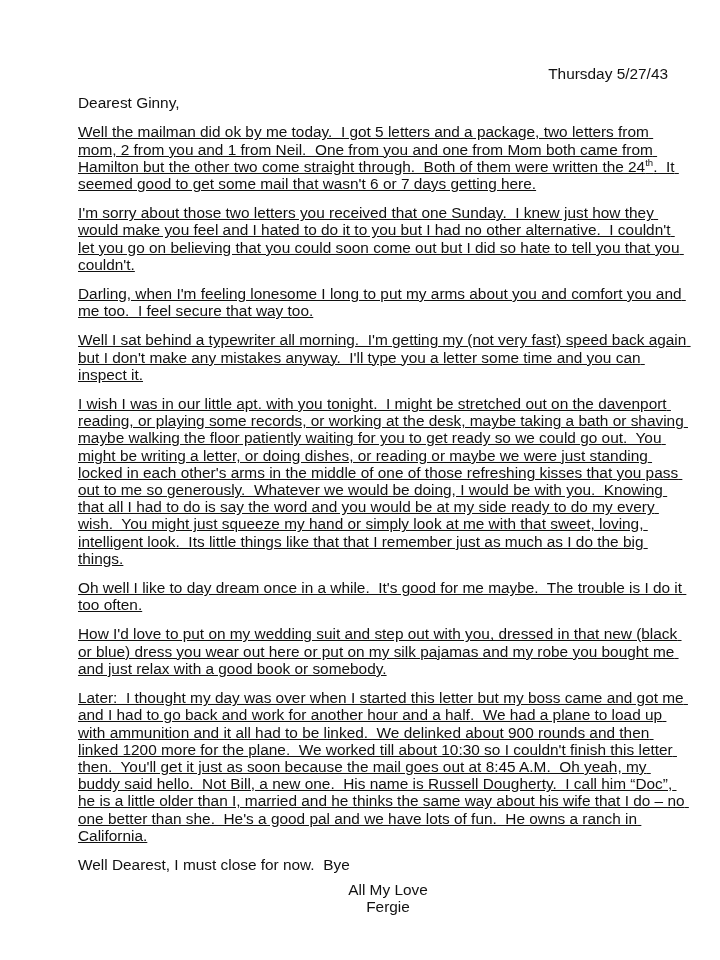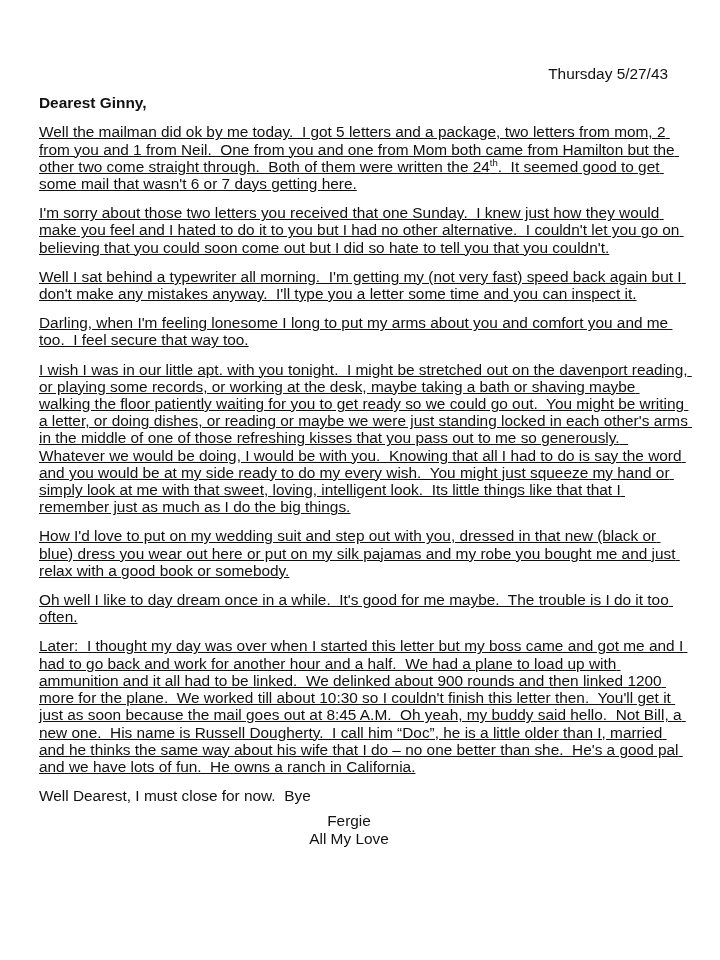--- a/index.html
+++ b/index.html
@@ -10,33 +10,32 @@
   .page {
     position: relative;
     width: 720px;
     height: 960px;
     background: #ffffff;
     color: #111111;
     font-family: "Liberation Sans", "DejaVu Sans", sans-serif;
     font-size: 15.4px;
     line-height: 17.2px;
     box-sizing: border-box;
-    padding: 65px 30px 0 39px;
+    padding: 65px 30px 0 78px;
     overflow: hidden;
   }
   .date-line {
     text-align: right;
     padding-right: 22px;
     margin: 0 0 12px 0;
     white-space: pre-wrap;
   }
   .salutation {
     margin: 4px 0 12px 0;
     white-space: pre-wrap;
-    font-weight: bold;
   }
   .letter-body p {
     margin: 0 0 12px 0;
     white-space: pre-wrap;
     text-decoration: underline;
   }
   .letter-body sup {
     font-size: 0.62em;
     line-height: 0;
     vertical-align: super;
@@ -58,27 +57,27 @@
 <body style="background: rgb(255, 255, 255);">
 
 <div class="page" style="background: rgb(255, 255, 255); color: rgb(17, 17, 17);">
   <div class="date-line">Thursday 5/27/43</div>
 
   <div class="salutation">Dearest Ginny,</div>
 
   <div class="letter-body">
       <p>Well the mailman did ok by me today.  I got 5 letters and a package, two letters from mom, 2 from you and 1 from Neil.  One from you and one from Mom both came from Hamilton but the other two come straight through.  Both of them were written the 24<sup>th</sup>.  It seemed good to get some mail that wasn't 6 or 7 days getting here.</p>
       <p>I'm sorry about those two letters you received that one Sunday.  I knew just how they would make you feel and I hated to do it to you but I had no other alternative.  I couldn't let you go on believing that you could soon come out but I did so hate to tell you that you couldn't.</p>
+      <p>Darling, when I'm feeling lonesome I long to put my arms about you and comfort you and me too.  I feel secure that way too.</p>
       <p>Well I sat behind a typewriter all morning.  I'm getting my (not very fast) speed back again but I don't make any mistakes anyway.  I'll type you a letter some time and you can inspect it.</p>
-      <p>Darling, when I'm feeling lonesome I long to put my arms about you and comfort you and me too.  I feel secure that way too.</p>
       <p>I wish I was in our little apt. with you tonight.  I might be stretched out on the davenport reading, or playing some records, or working at the desk, maybe taking a bath or shaving maybe walking the floor patiently waiting for you to get ready so we could go out.  You might be writing a letter, or doing dishes, or reading or maybe we were just standing locked in each other's arms in the middle of one of those refreshing kisses that you pass out to me so generously.  Whatever we would be doing, I would be with you.  Knowing that all I had to do is say the word and you would be at my side ready to do my every wish.  You might just squeeze my hand or simply look at me with that sweet, loving, intelligent look.  Its little things like that that I remember just as much as I do the big things.</p>
+      <p>Oh well I like to day dream once in a while.  It's good for me maybe.  The trouble is I do it too often.</p>
       <p>How I'd love to put on my wedding suit and step out with you, dressed in that new (black or blue) dress you wear out here or put on my silk pajamas and my robe you bought me and just relax with a good book or somebody.</p>
-      <p>Oh well I like to day dream once in a while.  It's good for me maybe.  The trouble is I do it too often.</p>
       <p>Later:  I thought my day was over when I started this letter but my boss came and got me and I had to go back and work for another hour and a half.  We had a plane to load up with ammunition and it all had to be linked.  We delinked about 900 rounds and then linked 1200 more for the plane.  We worked till about 10:30 so I couldn't finish this letter then.  You'll get it just as soon because the mail goes out at 8:45 A.M.  Oh yeah, my buddy said hello.  Not Bill, a new one.  His name is Russell Dougherty.  I call him “Doc”, he is a little older than I, married and he thinks the same way about his wife that I do – no one better than she.  He's a good pal and we have lots of fun.  He owns a ranch in California.</p>
     </div>
 
   <div class="closing-line">Well Dearest, I must close for now.  Bye</div>
 
   <div class="signature-block">
+    <div>All My Love</div>
     <div>Fergie</div>
-    <div>All My Love</div>
   </div>
 </div>
 
 </body></html>

